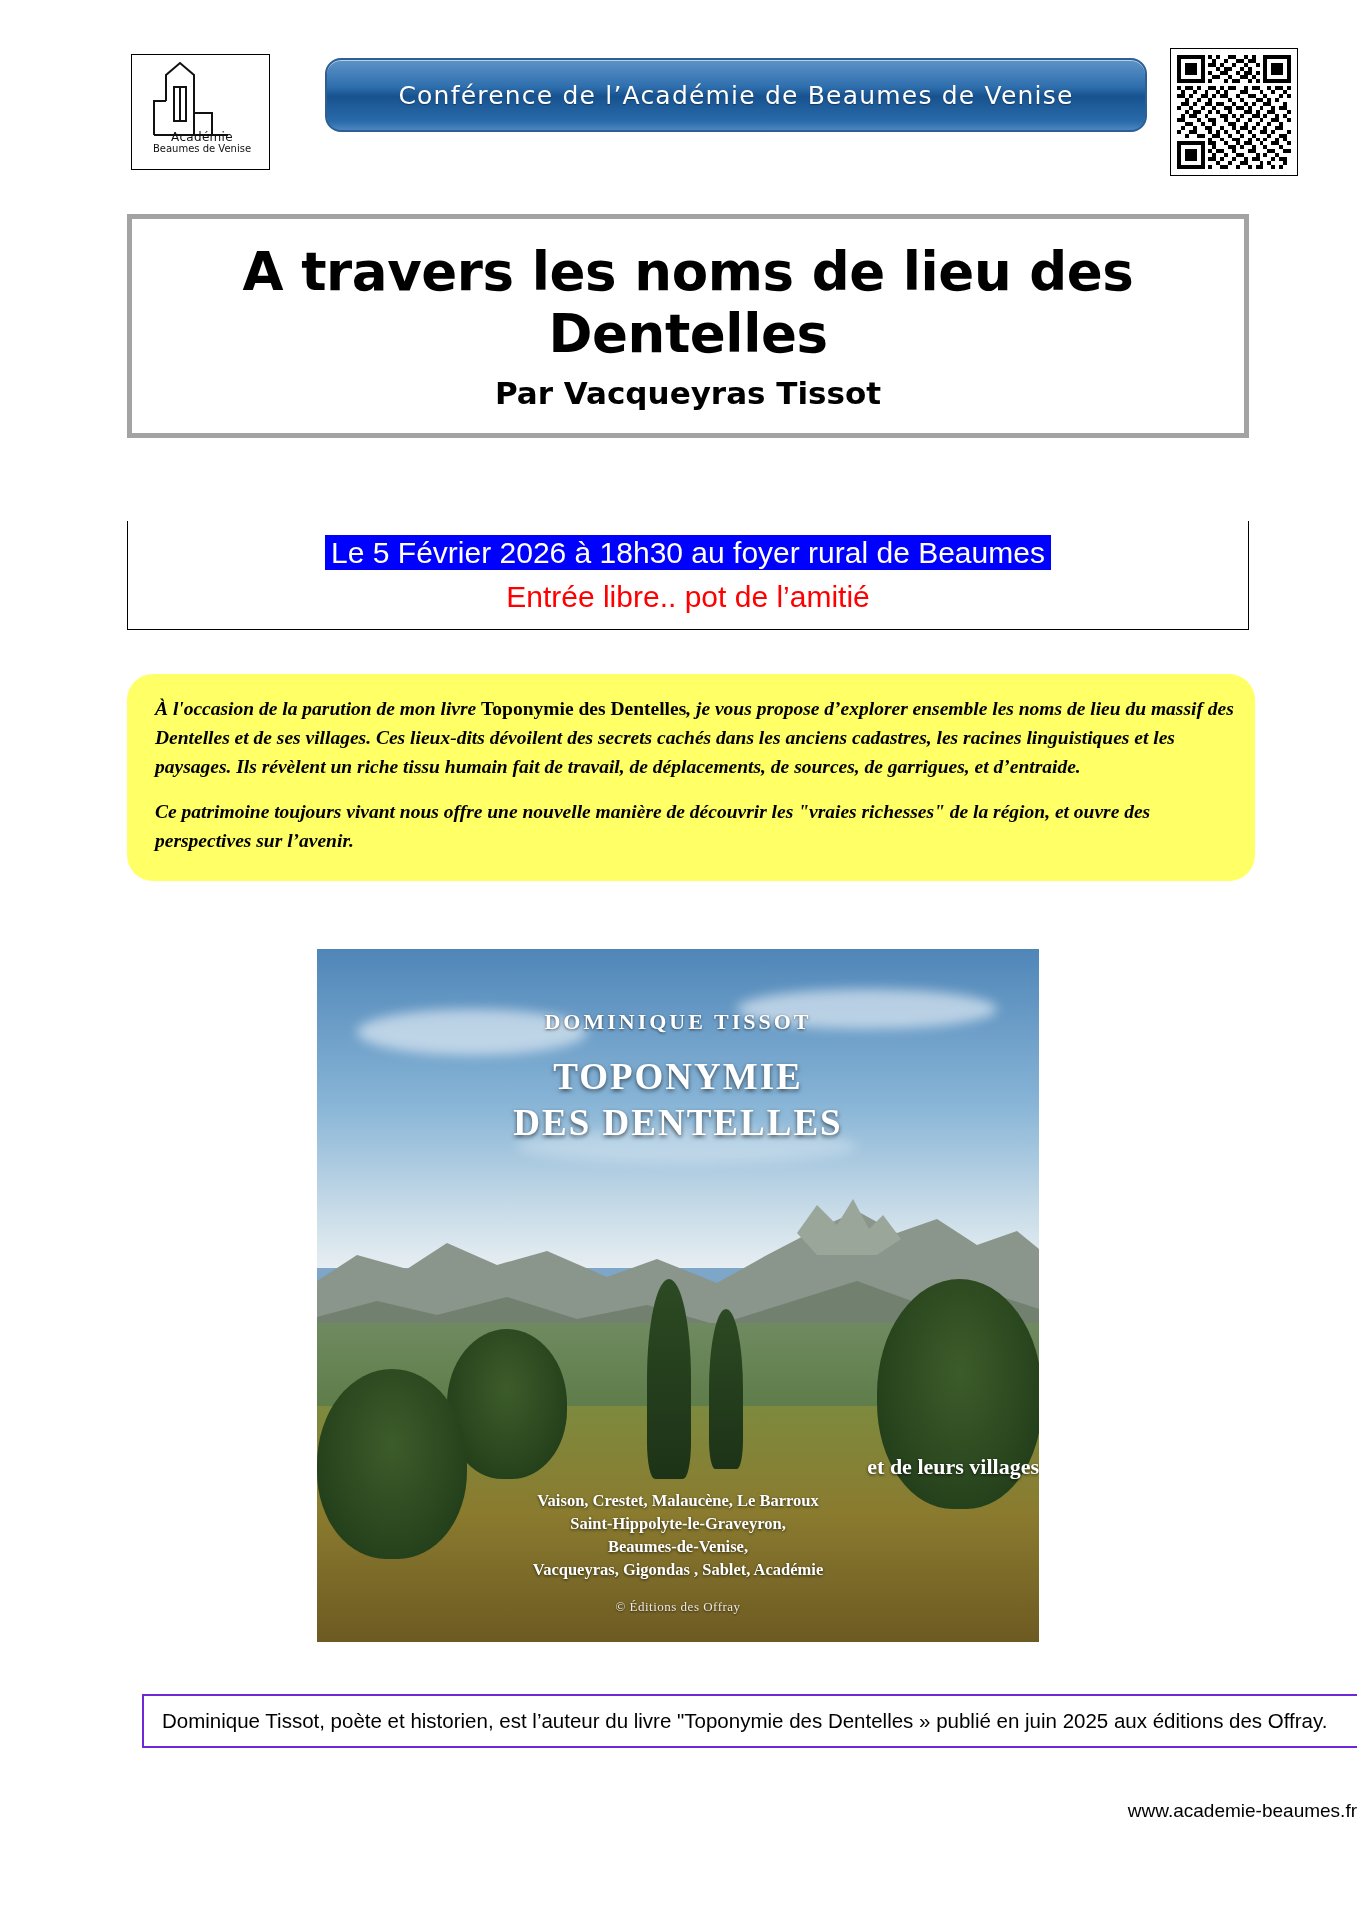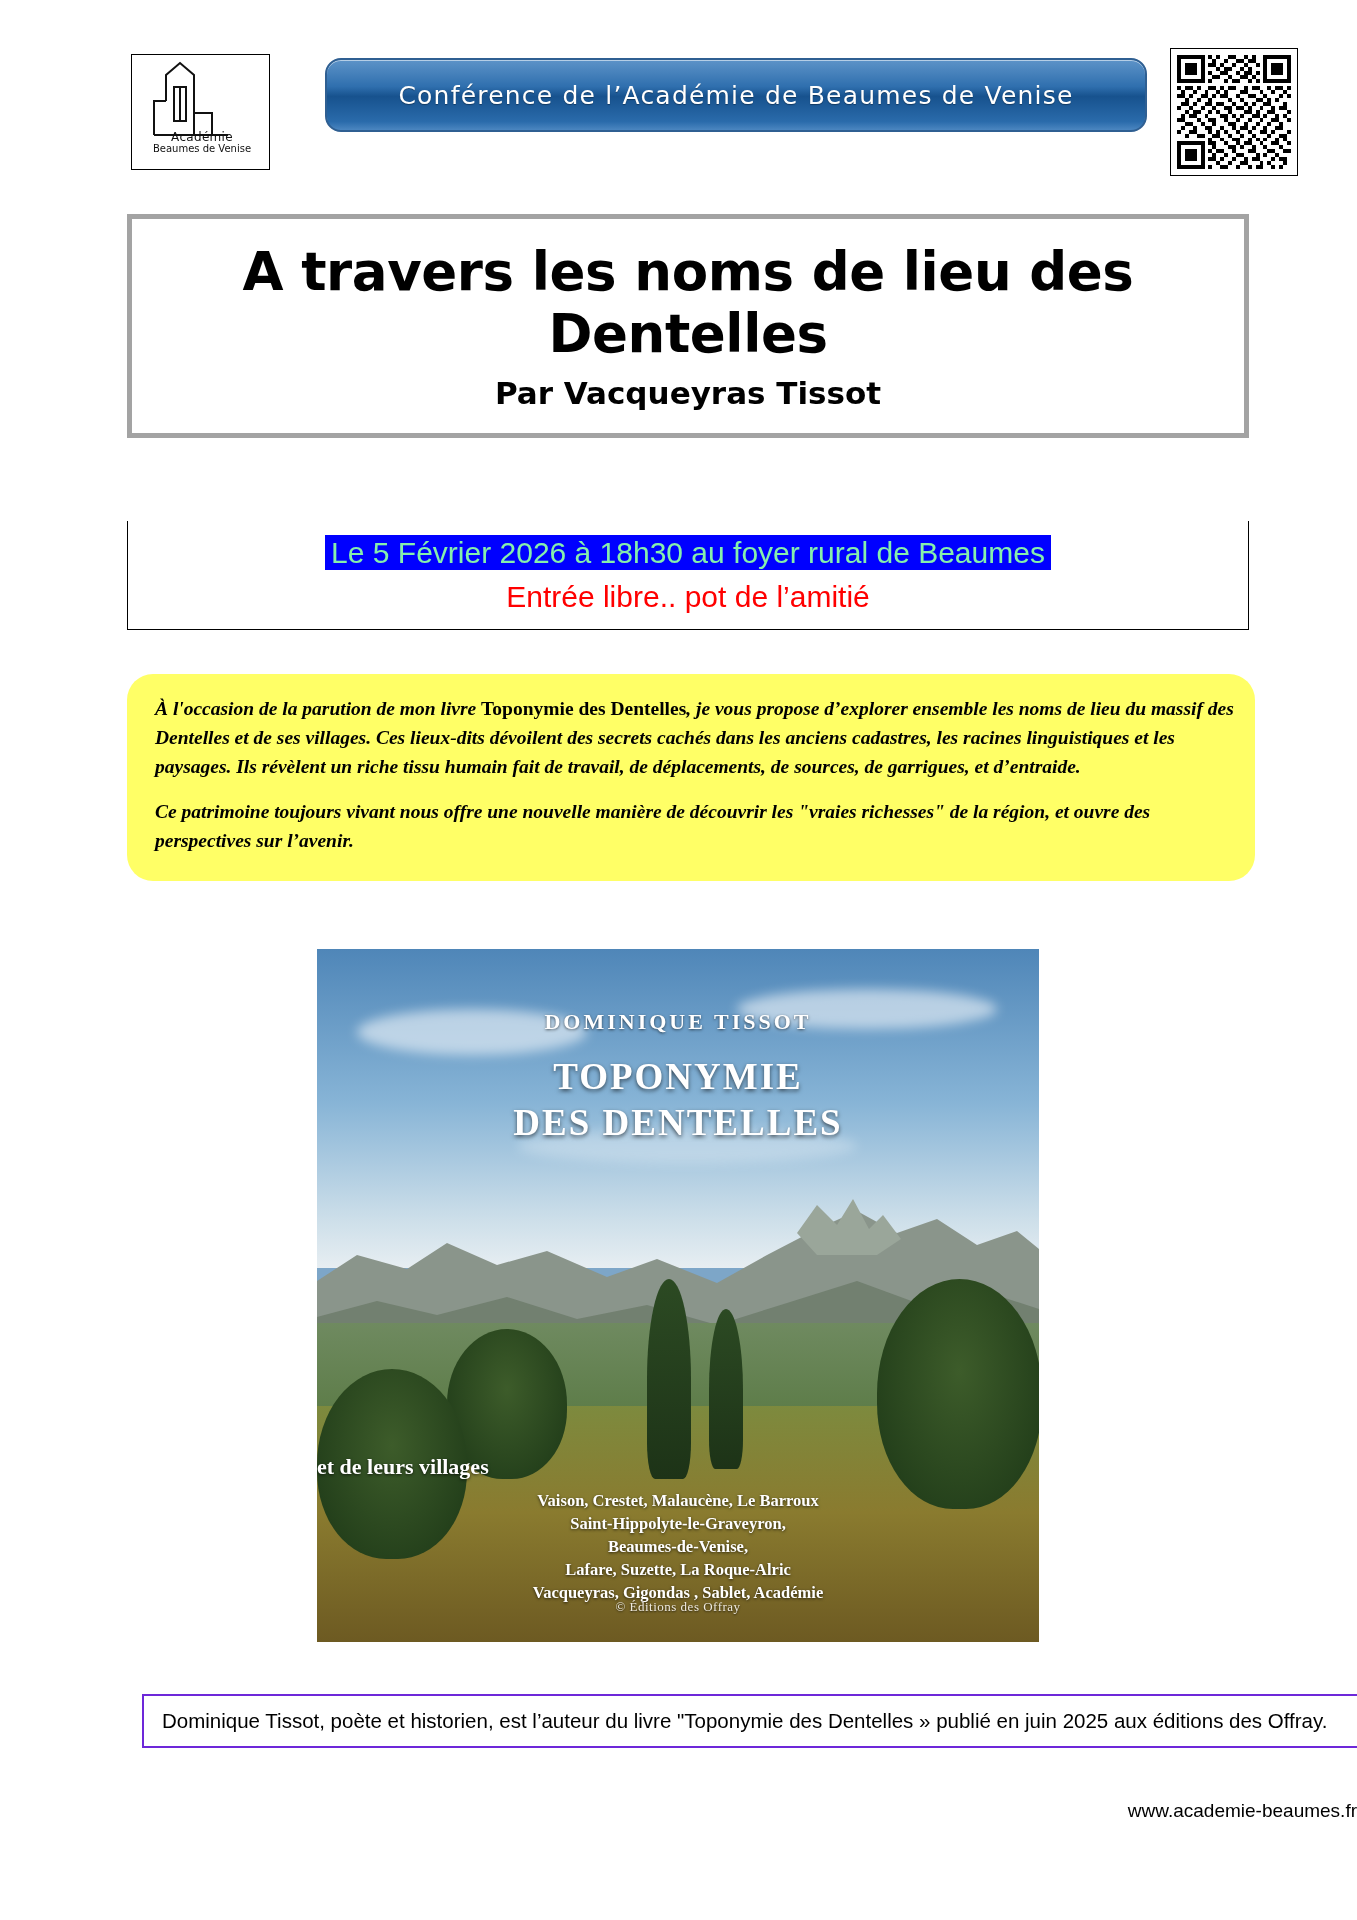--- a/index.html
+++ b/index.html
@@ -133,21 +133,21 @@
     padding: 10px 18px 12px 18px;
   }
   .date-line {
     text-align: center;
     font-size: 30px;
     line-height: 40px;
     margin: 2px 0 6px 0;
   }
   .date-hl {
     background: #0000ff;
-    color: #86efac;
+    color: #ffffff;
     padding: 1px 6px;
   }
   .free-line {
     text-align: center;
     color: #ff0000;
     font-size: 30px;
     line-height: 36px;
     margin: 2px 0 2px 0;
   }
 
@@ -237,21 +237,21 @@
     color: #ffffff;
     font-family: "Liberation Serif", serif;
     font-weight: bold;
     font-size: 37px;
     line-height: 46px;
     letter-spacing: 2px;
     text-shadow: 0 2px 4px rgba(0,0,0,.6);
   }
   .cover-sub {
     position: absolute; left: 0; top: 505px; width: 100%;
-    text-align: left;
+    text-align: right;
     color: #ffffff;
     font-family: "Liberation Serif", serif;
     font-weight: bold;
     font-size: 22px;
     text-shadow: 0 1px 3px rgba(0,0,0,.7);
   }
   .cover-villages {
     position: absolute; left: 0; top: 540px; width: 100%;
     text-align: center;
     color: #ffffff;
@@ -596,21 +596,20 @@
   <div class="cover-title-author">DOMINIQUE TISSOT</div>
   <div class="cover-title">
     <div>TOPONYMIE</div>
     <div>DES DENTELLES</div>
   </div>
   <div class="cover-sub">et de leurs villages</div>
   <div class="cover-villages">
     <div>Vaison, Crestet, Malaucène, Le Barroux</div>
     <div>Saint-Hippolyte-le-Graveyron,</div>
     <div>Beaumes-de-Venise,</div>
-    <div>Lafare, Suzette, La Roque-Alric</div>
     <div>Vacqueyras, Gigondas , Sablet, Académie</div>
   </div>
   <div class="cover-editor">
     <span>©</span>
     <span>Éditions des Offray</span>
   </div>
 </div>
 
 <div class="footer-note">
   <p>Dominique Tissot, poète et historien, est l’auteur du livre "Toponymie des Dentelles » publié en juin 2025 aux éditions des Offray.</p>

